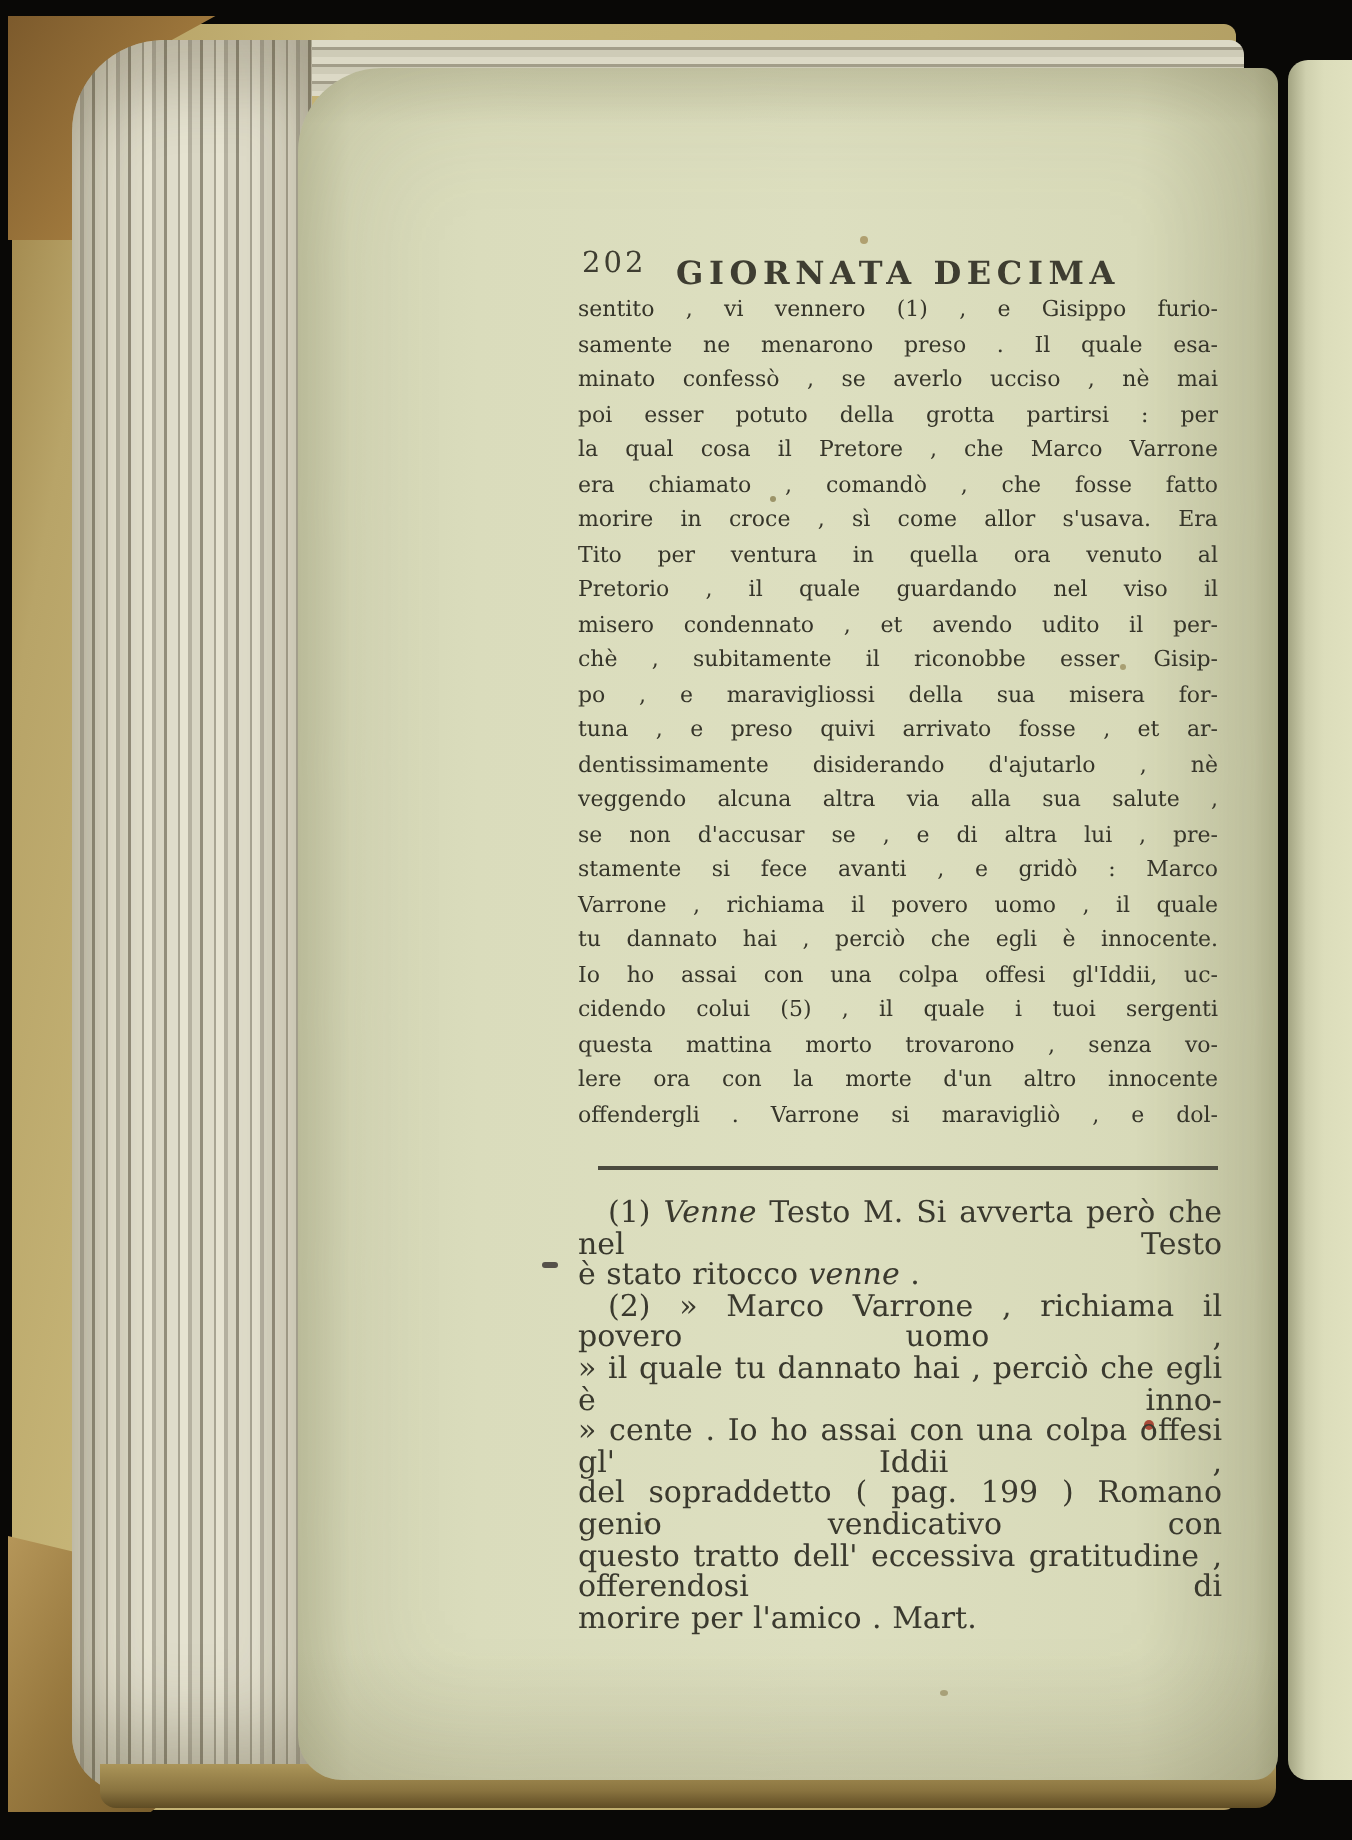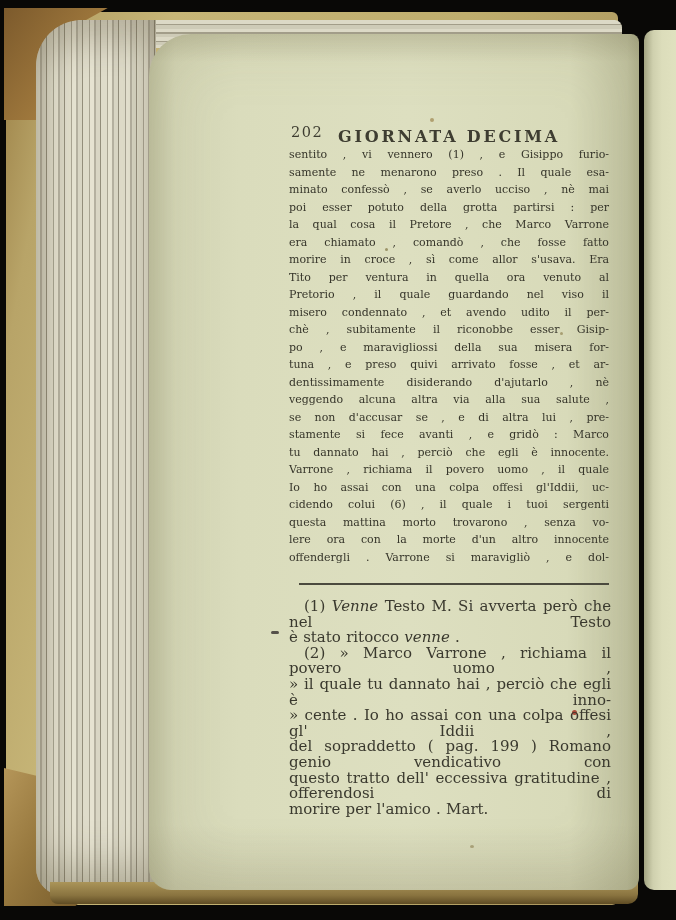--- a/index.html
+++ b/index.html
@@ -121,24 +121,24 @@
         <div class="body-line">Tito per ventura in quella ora venuto al</div>
         <div class="body-line">Pretorio , il quale guardando nel viso il</div>
         <div class="body-line">misero condennato , et avendo udito il per-</div>
         <div class="body-line">chè , subitamente il riconobbe esser Gisip-</div>
         <div class="body-line">po , e maravigliossi della sua misera for-</div>
         <div class="body-line">tuna , e preso quivi arrivato fosse , et ar-</div>
         <div class="body-line">dentissimamente disiderando d'ajutarlo , nè</div>
         <div class="body-line">veggendo alcuna altra via alla sua salute ,</div>
         <div class="body-line">se non d'accusar se , e di altra lui , pre-</div>
         <div class="body-line">stamente si fece avanti , e gridò : Marco</div>
+        <div class="body-line">Varrone , richiama il povero uomo , il quale</div>
         <div class="body-line">tu dannato hai , perciò che egli è innocente.</div>
-        <div class="body-line">Varrone , richiama il povero uomo , il quale</div>
         <div class="body-line">Io ho assai con una colpa offesi gl'Iddii, uc-</div>
-        <div class="body-line">cidendo colui (6) , il quale i tuoi sergenti</div>
+        <div class="body-line">cidendo colui (5) , il quale i tuoi sergenti</div>
         <div class="body-line">questa mattina morto trovarono , senza vo-</div>
         <div class="body-line">lere ora con la morte d'un altro innocente</div>
         <div class="body-line">offendergli . Varrone si maravigliò , e dol-</div>
       </div>
   </div>
 
   <div class="fn-rule"></div>
 
   <div class="footnotes">
       <div class="fn-line indent justify"><span>(1) </span><span class="it">Venne</span><span> Testo M. Si avverta però che nel Testo</span></div>

